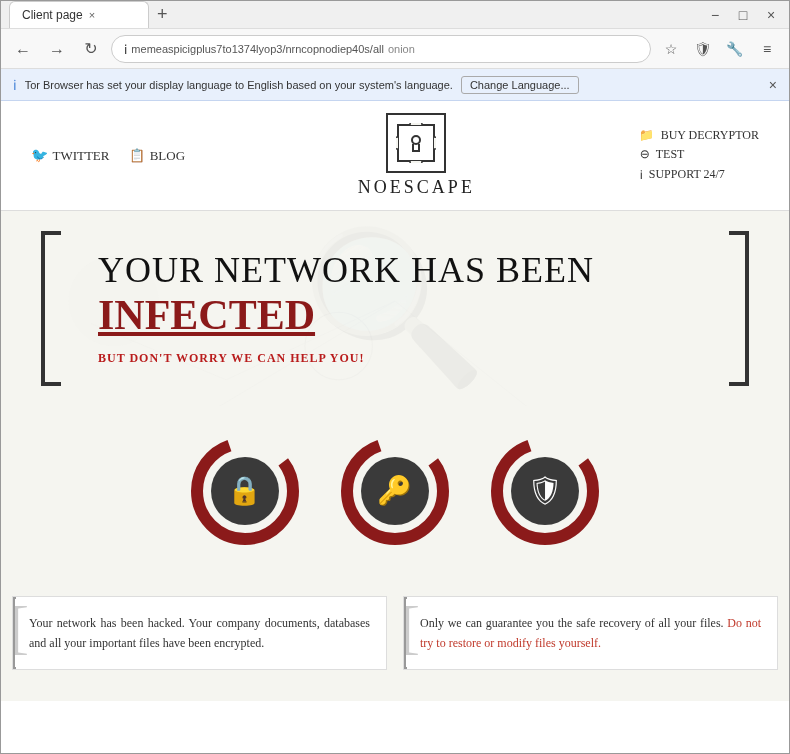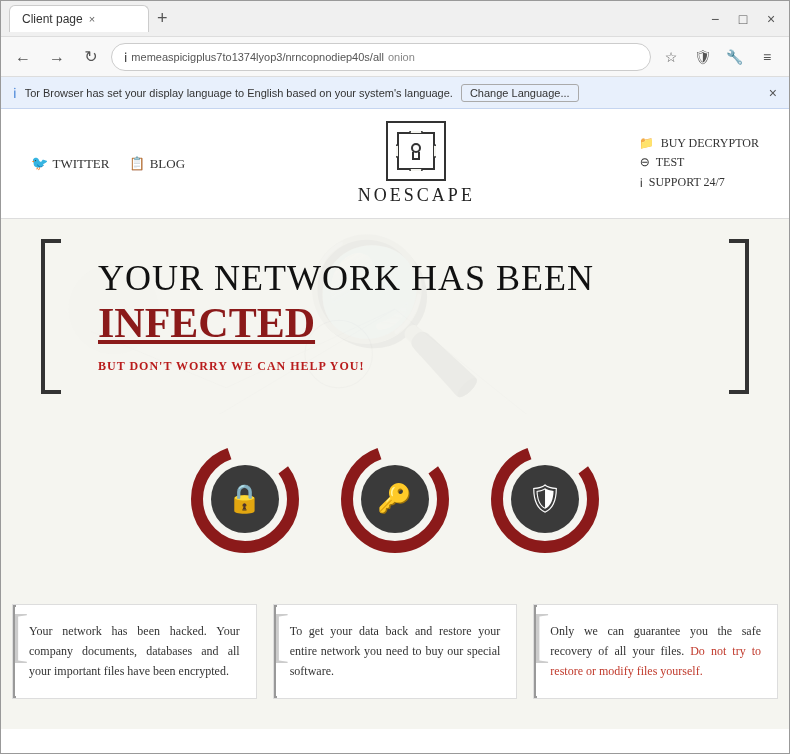--- a/index.html
+++ b/index.html
@@ -17,21 +17,21 @@
       width: 790px;
       height: 754px;
       background: #f0f0f0;
       border: 1px solid #999;
       display: flex;
       flex-direction: column;
     }
 
     .title-bar {
       background: #f0f0f0;
-      height: 36px;
+      height: 28px;
       display: flex;
       align-items: center;
       padding: 0 8px;
       border-bottom: 1px solid #ddd;
     }
 
     .tab {
       background: white;
       border: 1px solid #ccc;
       border-bottom: none;
@@ -549,24 +549,20 @@
 
       </div>
 
       <div class="info-cards">
 
         <div class="info-card">
           <div class="card-bracket-left"></div>
           <p class="info-card-text">Your network has been hacked. Your company documents, databases and all your important files have been encrypted.</p>
         </div>
 
-        <div class="info-card">
-          <div class="card-bracket-left"></div>
-          <p class="info-card-text">To get your data back and restore your entire network you need to buy our special software.</p>
-        </div>
 
         <div class="info-card">
           <div class="card-bracket-left"></div>
           <p class="info-card-text">
             <span>Only we can guarantee you the safe recovery of all your files.</span>
             <span class="red-text">Do not try to restore or modify files yourself.</span>
           </p>
         </div>
 
       </div>

